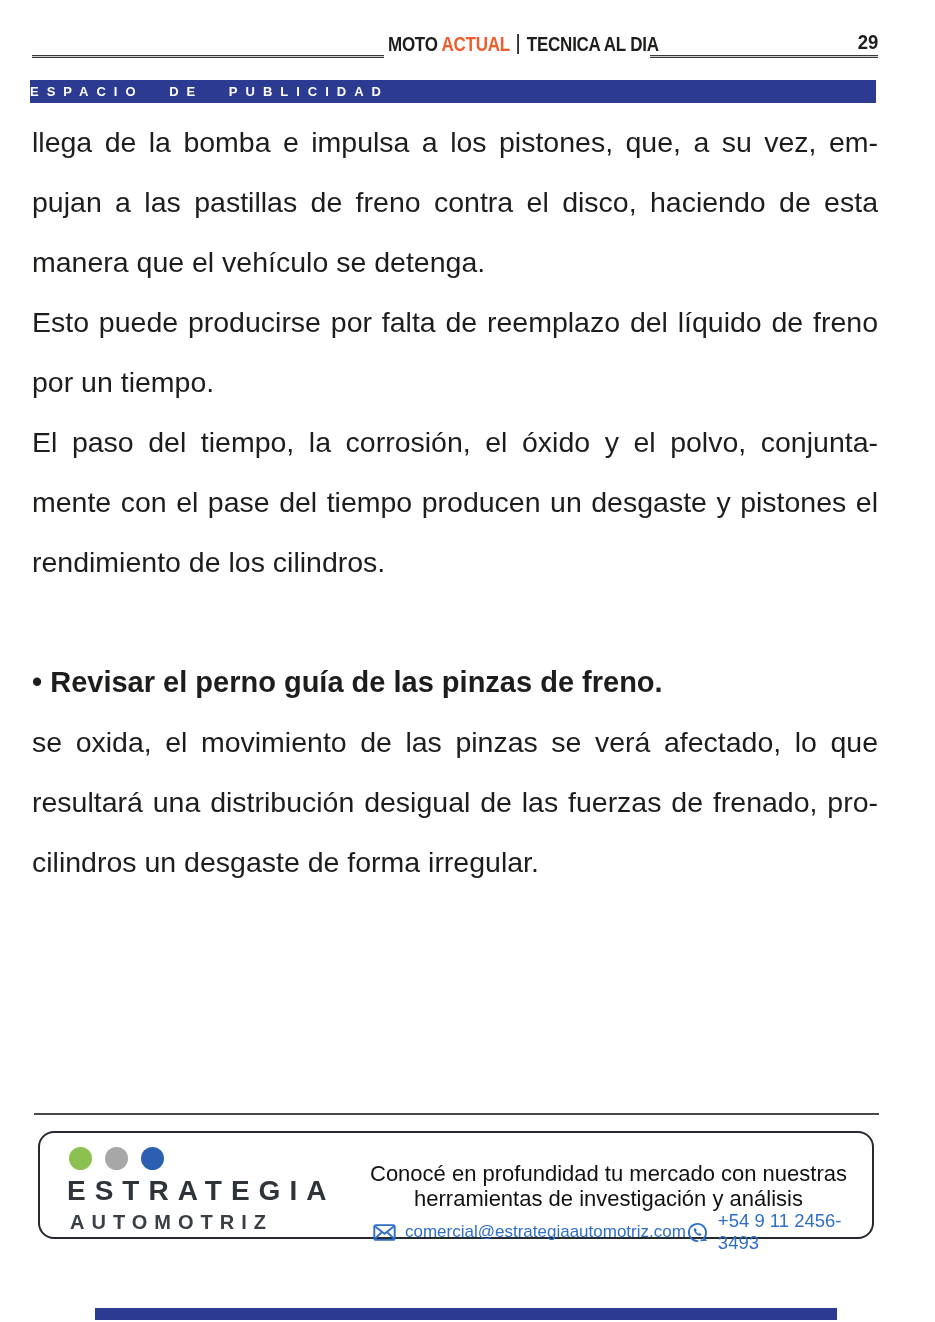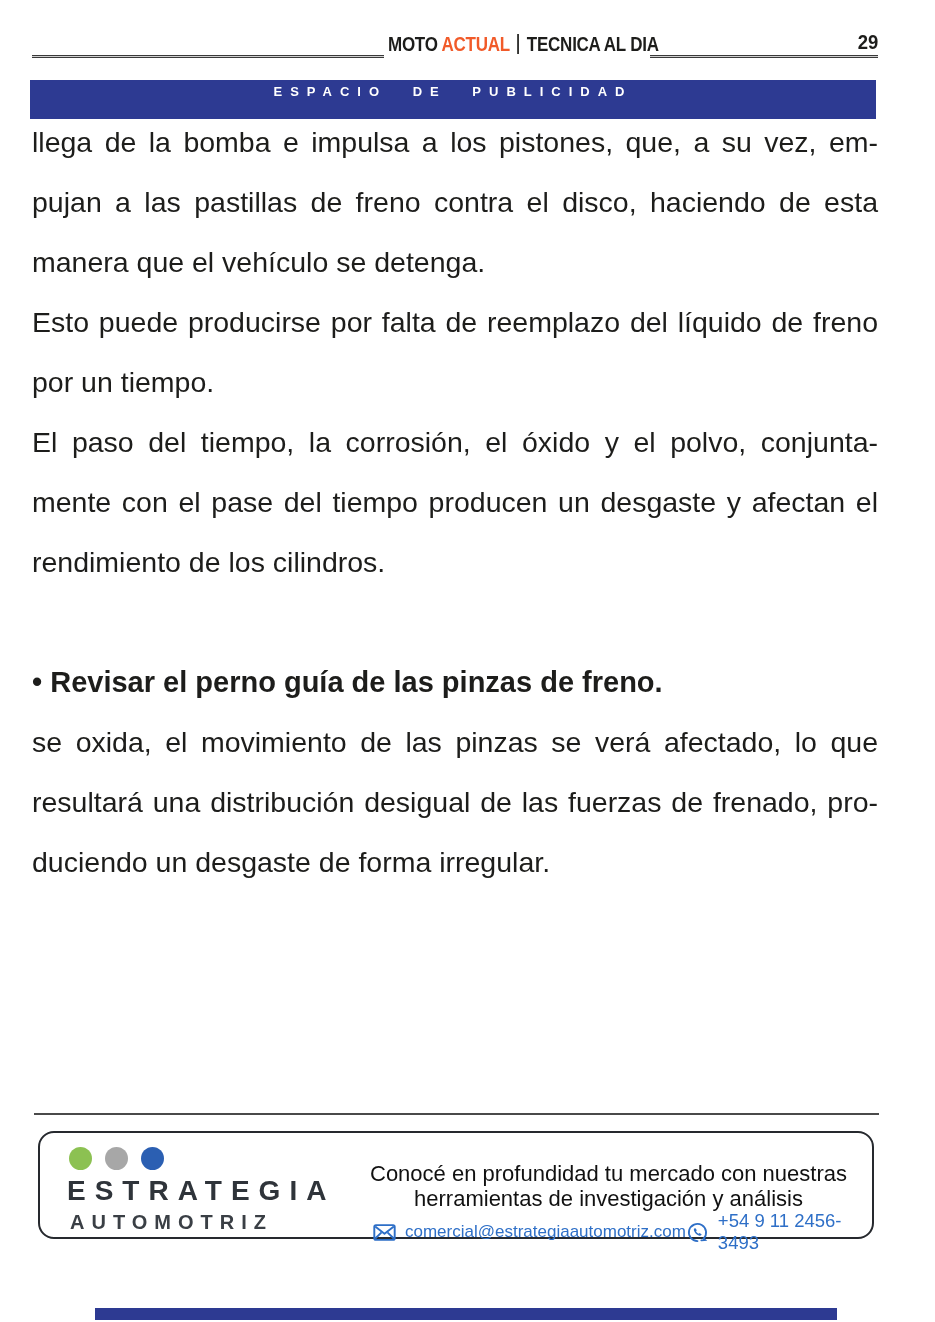--- a/index.html
+++ b/index.html
@@ -19,22 +19,22 @@
     margin:0 9px;vertical-align:-3px;}
   .page-number{
     position:absolute;top:30px;right:57px;font-size:21px;font-weight:bold;
     transform:scaleX(.88);transform-origin:right center;
   }
   .head-rule{position:absolute;top:55px;height:3px;
     background:linear-gradient(#3a3a3a 35%,#cfcfcf 50%,#3a3a3a 65%);}
   .head-rule.left{left:32px;width:352px;}
   .head-rule.right{left:650px;width:228px;}
   .banner{
-    position:absolute;top:80px;left:30px;width:846px;height:39px;
-    background:#2d3a92;color:#ffffff;text-align:center;
+    position:absolute;top:80px;left:30px;width:846px;height:23px;
+    background:#2d3a92;color:#ffffff;
     font-size:13px;font-weight:bold;letter-spacing:8px;word-spacing:14px;
     line-height:24px;
   }
   
   .content{position:absolute;top:112px;left:32px;width:846px;}
   .tline{height:60px;line-height:60px;font-size:28.5px;white-space:nowrap;}
   .tline.jl{white-space:normal;text-align:justify;text-align-last:justify;}
   .hline{height:60px;line-height:60px;font-size:29px;font-weight:bold;margin-top:60px;}
   
   .foot-rule{position:absolute;top:1113px;left:34px;width:845px;height:2px;background:#4a4a4a;}
@@ -80,28 +80,28 @@
 <main class="content">
   <div class="tline jl">llega de la bomba e impulsa a los pistones, que, a su vez, em-</div>
   <div class="tline jl">pujan a las pastillas de freno contra el disco, haciendo de esta</div>
   <div class="tline">manera que el vehículo se detenga.</div>
 
   <div class="tline jl">Esto puede producirse por falta de reemplazo del líquido de freno</div>
   <div class="tline">por un tiempo.</div>
 
 
   <div class="tline jl">El paso del tiempo, la corrosión, el óxido y el polvo, conjunta-</div>
-  <div class="tline jl">mente con el pase del tiempo producen un desgaste y afectan el</div>
+  <div class="tline jl">mente con el pase del tiempo producen un desgaste y pistones el</div>
   <div class="tline">rendimiento de los cilindros.</div>
 
   <div class="hline">• Revisar el perno guía de las pinzas de freno.</div>
 
   <div class="tline jl">se oxida, el movimiento de las pinzas se verá afectado, lo que</div>
   <div class="tline jl">resultará una distribución desigual de las fuerzas de frenado, pro-</div>
-  <div class="tline">duciendo un desgaste de forma irregular.</div>
+  <div class="tline">cilindros un desgaste de forma irregular.</div>
 </main>
 
 <div class="foot-rule"></div>
 
 <div class="ad-box">
   <div class="ad-logo">
     <div class="dots">
       <span class="dot green"></span>
       <span class="dot gray"></span>
       <span class="dot blue"></span>

